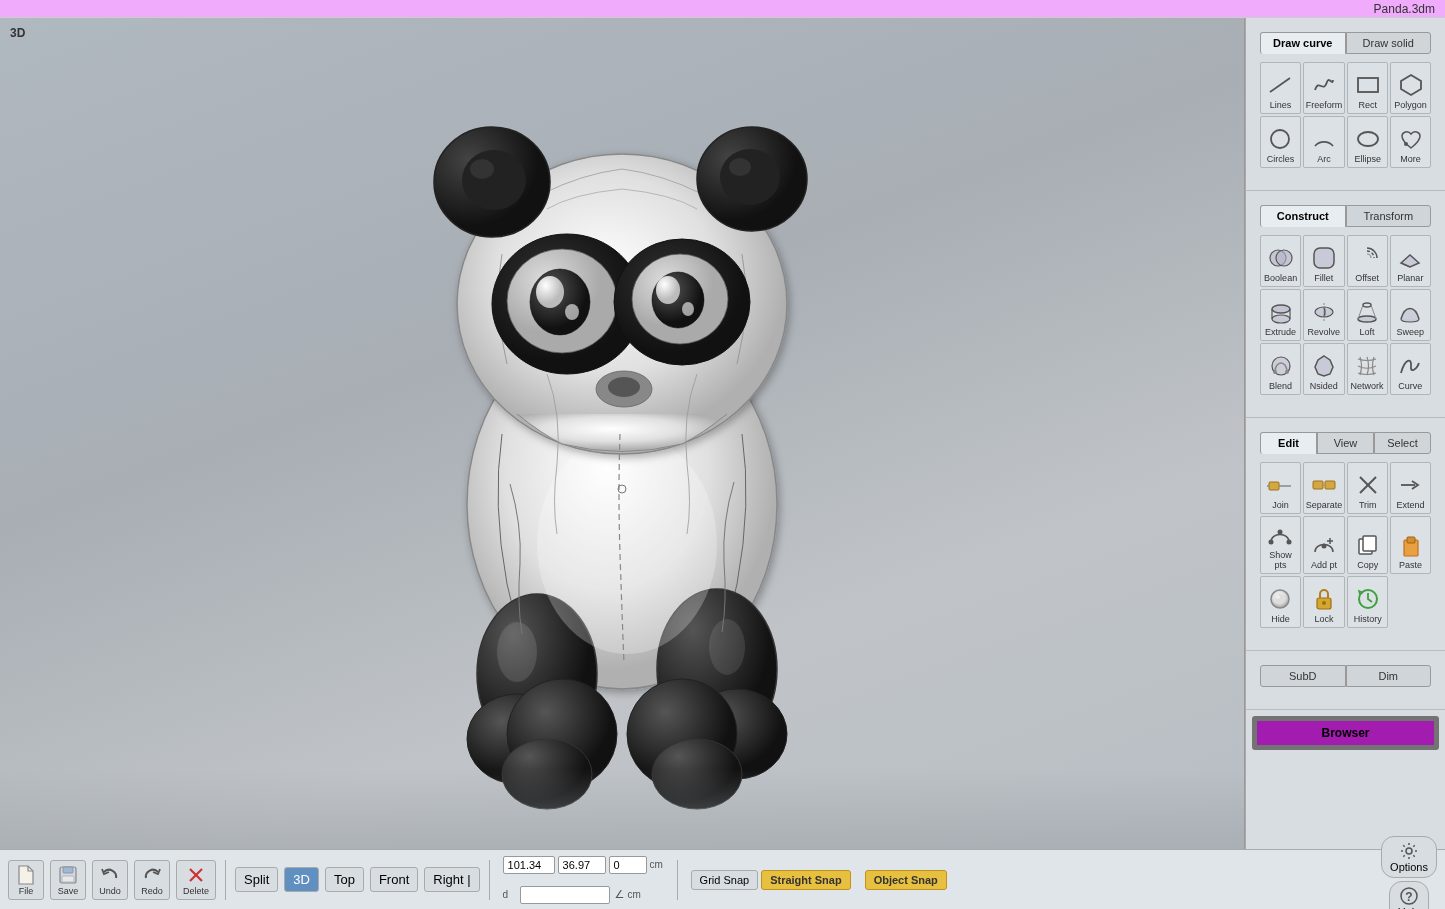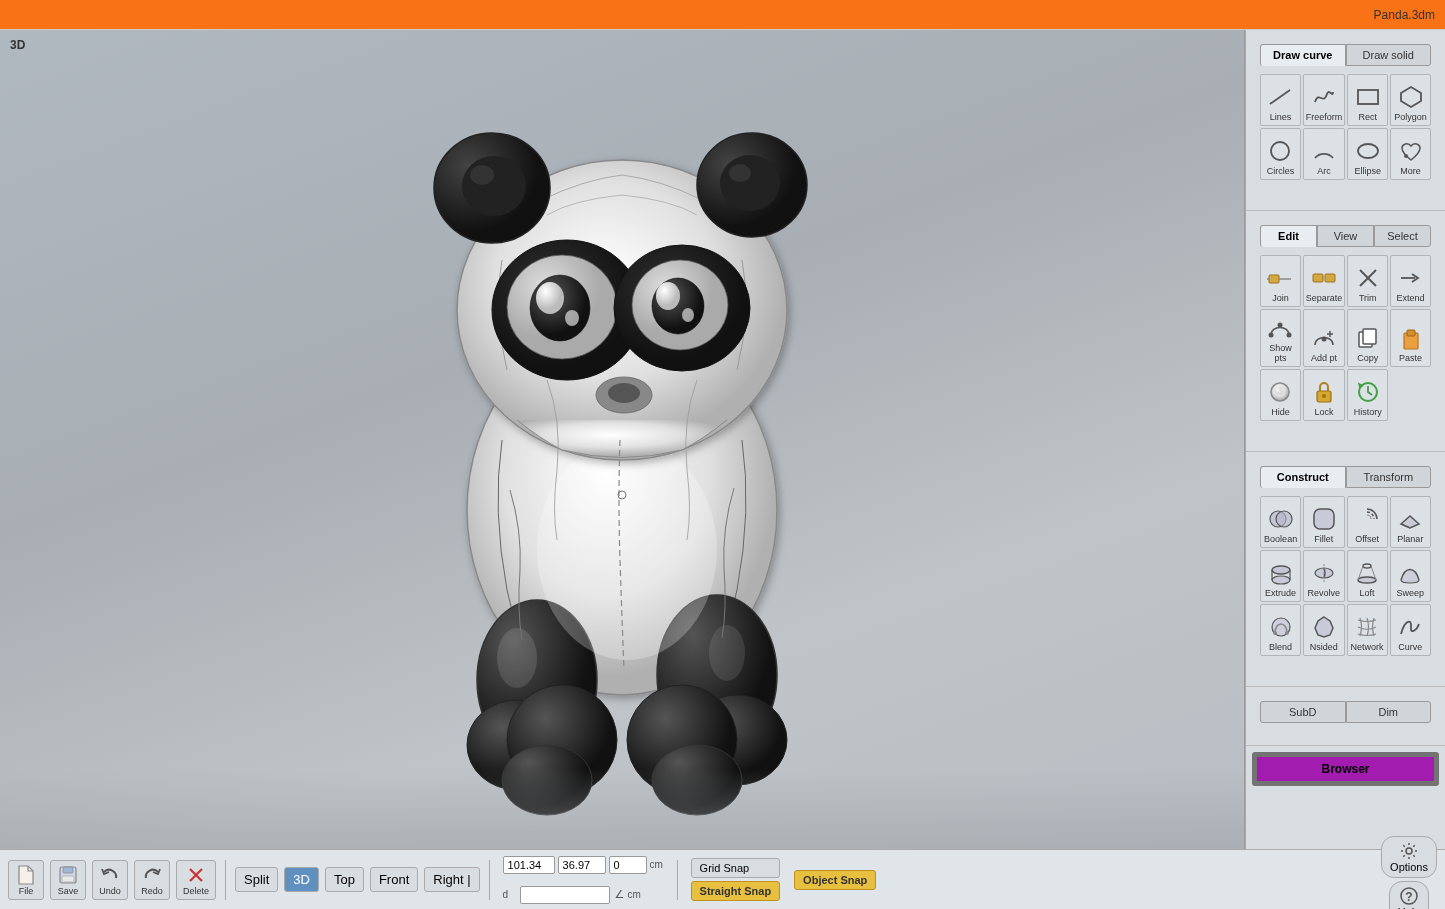--- a/index.html
+++ b/index.html
@@ -1,20 +1,20 @@
 <!DOCTYPE html>
 <html><head>
   <meta charset="utf-8">
   <style>
     * { box-sizing: border-box; margin: 0; padding: 0; }
     body { width: 1445px; height: 909px; overflow: hidden; background: #c8c8c8; font-family: 'Segoe UI', Arial, sans-serif; font-size: 11px; display: flex; flex-direction: column; }
 
     
     #title-bar {
-      width: 100%; height: 30px; background: #f97316; display: flex; align-items: center; justify-content: flex-end; padding-right: 10px; border-bottom: 1px solid #ccc;
+      width: 100%; height: 18px; background: #f0abfc; display: flex; align-items: center; justify-content: flex-end; padding-right: 10px; border-bottom: 1px solid #ccc;
     }
     #title-bar span { font-size: 12px; color: #333; }
 
     
     #main-area { display: flex; flex: 1; overflow: hidden; }
 
     
     #viewport {
       flex: 1; position: relative; background: linear-gradient(160deg, #b0b8c0 0%, #a8aeb4 40%, #c0c4c8 70%, #b8bec4 100%);
       border-right: 1px solid #999;
@@ -37,21 +37,21 @@
     
     .tab-group { display: flex; margin-bottom: 8px; }
     .tab-btn {
       flex: 1; padding: 4px 6px; font-size: 11px; border: 1px solid #999; cursor: pointer; background: #d0d5da; color: #333; text-align: center;
     }
     .tab-btn.active { background: #e8edf2; border-bottom: none; font-weight: bold; color: #000; }
     .tab-btn:first-child { border-radius: 3px 0 0 3px; }
     .tab-btn:last-child { border-radius: 0 3px 3px 0; }
 
     
-    .tool-grid { display: grid; grid-template-columns: repeat(4, 1fr); gap: 2px; margin-bottom: 16px; }
+    .tool-grid { display: grid; grid-template-columns: repeat(4, 1fr); gap: 2px; margin-bottom: 8px; }
     .tool-item {
       display: flex; flex-direction: column; align-items: center; justify-content: flex-end; padding: 4px 2px 2px;
       background: #dce1e6; border: 1px solid #b0b5ba; border-radius: 2px; cursor: pointer; min-height: 52px;
     }
     .tool-icon { width: 28px; height: 28px; display: flex; align-items: center; justify-content: center; margin-bottom: 2px; }
     .tool-label { font-size: 9px; color: #333; text-align: center; line-height: 1.1; }
 
     
     .browser-btn {
       margin: 6px; padding: 5px; font-size: 12px; background: #a21caf; border: 5px solid #737373; border-radius: 3px; cursor: pointer; text-align: center; font-weight: bold;
@@ -80,21 +80,21 @@
 
     
     #coord-area { display: flex; flex-direction: column; gap: 12px; margin: 0 4px; }
     .coord-row { display: flex; align-items: center; gap: 3px; }
     .coord-input {
       width: 55px; padding: 2px 4px; border: 1px solid #999; background: white; font-size: 11px; border-radius: 2px;
     }
     .coord-label { font-size: 10px; color: #555; width: 14px; }
 
     
-    .snap-group { display: flex; flex-direction: column; gap: 3px; margin: 0 4px; }
+    .snap-group { display: flex; flex-direction: row; gap: 3px; margin: 0 4px; }
     .snap-btn {
       padding: 3px 8px; font-size: 11px; border: 1px solid #aaa; border-radius: 3px; cursor: pointer; background: #d8dde2; white-space: nowrap;
     }
     .snap-btn.active { background: #e8c040; border-color: #c09020; color: #333; font-weight: bold; }
 
     
     .options-group { display: flex; flex-direction: column; align-items: center; gap: 3px; margin-left: auto; }
     .options-btn { padding: 4px 8px; background: #d8dde2; border: 1px solid #aaa; border-radius: 13px; cursor: pointer; font-size: 11px; display: flex; flex-direction: column; align-items: center; }
 
     
@@ -315,149 +315,20 @@
               <circle cx="8" cy="18" r="2" fill="#555"></circle>
             </svg>
           </div>
           <div class="tool-label">More</div>
         </div>
       </div>
     </div>
 
     <div class="panel-section">
       <div class="tab-group">
-        <div class="tab-btn active">Edit</div>
-        <div class="tab-btn">View</div>
-        <div class="tab-btn">Select</div>
-      </div>
-      <div class="tool-grid">
-
-        <div class="tool-item">
-          <div class="tool-icon">
-            <svg width="26" height="26" viewBox="0 0 26 26">
-              <rect x="2" y="10" width="10" height="8" rx="1" fill="#d4a840" stroke="#a07020" stroke-width="1"></rect>
-              <line x1="12" y1="14" x2="24" y2="14" stroke="#888" stroke-width="1.5" marker-end="url(#arr)"></line>
-              <line x1="2" y1="14" x2="0" y2="14" stroke="#888" stroke-width="1.5"></line>
-            </svg>
-          </div>
-          <div class="tool-label">Join</div>
-        </div>
-
-        <div class="tool-item">
-          <div class="tool-icon">
-            <svg width="26" height="26" viewBox="0 0 26 26">
-              <rect x="2" y="9" width="10" height="8" rx="1" fill="#d4a840" stroke="#a07020" stroke-width="1"></rect>
-              <rect x="14" y="9" width="10" height="8" rx="1" fill="#d4a840" stroke="#a07020" stroke-width="1"></rect>
-              <line x1="12" y1="13" x2="14" y2="13" stroke="#888" stroke-width="1" stroke-dasharray="1,1"></line>
-            </svg>
-          </div>
-          <div class="tool-label">Separate</div>
-        </div>
-
-        <div class="tool-item">
-          <div class="tool-icon">
-            <svg width="26" height="26" viewBox="0 0 26 26">
-              <line x1="5" y1="5" x2="21" y2="21" stroke="#555" stroke-width="2"></line>
-              <line x1="5" y1="21" x2="21" y2="5" stroke="#555" stroke-width="2"></line>
-            </svg>
-          </div>
-          <div class="tool-label">Trim</div>
-        </div>
-
-        <div class="tool-item">
-          <div class="tool-icon">
-            <svg width="26" height="26" viewBox="0 0 26 26">
-              <line x1="3" y1="13" x2="17" y2="13" stroke="#555" stroke-width="1.8"></line>
-              <polyline points="14,9 20,13 14,17" fill="none" stroke="#555" stroke-width="1.8"></polyline>
-            </svg>
-          </div>
-          <div class="tool-label">Extend</div>
-        </div>
-
-        <div class="tool-item">
-          <div class="tool-icon">
-            <svg width="26" height="26" viewBox="0 0 26 26">
-              <path d="M 4 20 C 4 10, 22 10, 22 20" fill="none" stroke="#555" stroke-width="1.5"></path>
-              <circle cx="4" cy="20" r="2.5" fill="#555"></circle>
-              <circle cx="13" cy="10" r="2.5" fill="#555"></circle>
-              <circle cx="22" cy="20" r="2.5" fill="#555"></circle>
-            </svg>
-          </div>
-          <div class="tool-label">Show pts</div>
-        </div>
-
-        <div class="tool-item">
-          <div class="tool-icon">
-            <svg width="26" height="26" viewBox="0 0 26 26">
-              <path d="M 4 20 C 4 10, 22 10, 22 20" fill="none" stroke="#555" stroke-width="1.5"></path>
-              <circle cx="13" cy="14" r="2.5" fill="#555"></circle>
-              <line x1="19" y1="6" x2="19" y2="12" stroke="#555" stroke-width="1.5"></line>
-              <line x1="16" y1="9" x2="22" y2="9" stroke="#555" stroke-width="1.5"></line>
-            </svg>
-          </div>
-          <div class="tool-label">Add pt</div>
-        </div>
-
-        <div class="tool-item">
-          <div class="tool-icon">
-            <svg width="26" height="26" viewBox="0 0 26 26">
-              <rect x="4" y="7" width="13" height="15" rx="1" fill="white" stroke="#555" stroke-width="1.5"></rect>
-              <rect x="8" y="4" width="13" height="15" rx="1" fill="white" stroke="#555" stroke-width="1.5"></rect>
-            </svg>
-          </div>
-          <div class="tool-label">Copy</div>
-        </div>
-
-        <div class="tool-item">
-          <div class="tool-icon">
-            <svg width="26" height="26" viewBox="0 0 26 26">
-              <rect x="6" y="8" width="14" height="16" rx="1" fill="#e8a040" stroke="#c07020" stroke-width="1.2"></rect>
-              <rect x="9" y="5" width="8" height="6" rx="1" fill="#d09030" stroke="#a06010" stroke-width="1"></rect>
-            </svg>
-          </div>
-          <div class="tool-label">Paste</div>
-        </div>
-
-        <div class="tool-item">
-          <div class="tool-icon">
-            <svg width="26" height="26" viewBox="0 0 26 26">
-              <circle cx="13" cy="13" r="9" fill="url(#bodyGrad)" stroke="#888" stroke-width="1.5"></circle>
-              <circle cx="13" cy="13" r="5" fill="#ddd"></circle>
-              <circle cx="11" cy="11" r="2" fill="rgba(255,255,255,0.5)"></circle>
-            </svg>
-          </div>
-          <div class="tool-label">Hide</div>
-        </div>
-
-        <div class="tool-item">
-          <div class="tool-icon">
-            <svg width="26" height="26" viewBox="0 0 26 26">
-              <rect x="6" y="12" width="14" height="11" rx="2" fill="#d4a830" stroke="#a07010" stroke-width="1.2"></rect>
-              <path d="M 9 12 L 9 8 A 4 4 0 0 1 17 8 L 17 12" fill="none" stroke="#b08020" stroke-width="2"></path>
-              <circle cx="13" cy="17" r="2" fill="#a07010"></circle>
-            </svg>
-          </div>
-          <div class="tool-label">Lock</div>
-        </div>
-
-        <div class="tool-item">
-          <div class="tool-icon">
-            <svg width="26" height="26" viewBox="0 0 26 26">
-              <circle cx="13" cy="13" r="9" fill="none" stroke="#40a040" stroke-width="2"></circle>
-              <polyline points="13,7 13,13 17,16" fill="none" stroke="#40a040" stroke-width="1.8"></polyline>
-              <path d="M 5 9 L 4 5 L 8 7" fill="none" stroke="#40a040" stroke-width="1.5"></path>
-            </svg>
-          </div>
-          <div class="tool-label">History</div>
-        </div>
-      </div>
-    </div>
-
-    <div class="panel-section">
-      <div class="tab-group">
         <div class="tab-btn active">Construct</div>
         <div class="tab-btn">Transform</div>
       </div>
       <div class="tool-grid">
 
         <div class="tool-item">
           <div class="tool-icon">
             <svg width="26" height="26" viewBox="0 0 26 26">
               <circle cx="10" cy="13" r="8" fill="rgba(180,180,200,0.6)" stroke="#555" stroke-width="1.2"></circle>
               <circle cx="16" cy="13" r="8" fill="rgba(180,180,200,0.6)" stroke="#555" stroke-width="1.2"></circle>
@@ -576,20 +447,149 @@
           <div class="tool-label">Network</div>
         </div>
 
         <div class="tool-item">
           <div class="tool-icon">
             <svg width="26" height="26" viewBox="0 0 26 26">
               <path d="M 4 20 C 8 5, 15 5, 14 13 C 13 21, 20 16, 22 10" fill="none" stroke="#555" stroke-width="1.8"></path>
             </svg>
           </div>
           <div class="tool-label">Curve</div>
+        </div>
+      </div>
+    </div>
+
+    <div class="panel-section">
+      <div class="tab-group">
+        <div class="tab-btn active">Edit</div>
+        <div class="tab-btn">View</div>
+        <div class="tab-btn">Select</div>
+      </div>
+      <div class="tool-grid">
+
+        <div class="tool-item">
+          <div class="tool-icon">
+            <svg width="26" height="26" viewBox="0 0 26 26">
+              <rect x="2" y="10" width="10" height="8" rx="1" fill="#d4a840" stroke="#a07020" stroke-width="1"></rect>
+              <line x1="12" y1="14" x2="24" y2="14" stroke="#888" stroke-width="1.5" marker-end="url(#arr)"></line>
+              <line x1="2" y1="14" x2="0" y2="14" stroke="#888" stroke-width="1.5"></line>
+            </svg>
+          </div>
+          <div class="tool-label">Join</div>
+        </div>
+
+        <div class="tool-item">
+          <div class="tool-icon">
+            <svg width="26" height="26" viewBox="0 0 26 26">
+              <rect x="2" y="9" width="10" height="8" rx="1" fill="#d4a840" stroke="#a07020" stroke-width="1"></rect>
+              <rect x="14" y="9" width="10" height="8" rx="1" fill="#d4a840" stroke="#a07020" stroke-width="1"></rect>
+              <line x1="12" y1="13" x2="14" y2="13" stroke="#888" stroke-width="1" stroke-dasharray="1,1"></line>
+            </svg>
+          </div>
+          <div class="tool-label">Separate</div>
+        </div>
+
+        <div class="tool-item">
+          <div class="tool-icon">
+            <svg width="26" height="26" viewBox="0 0 26 26">
+              <line x1="5" y1="5" x2="21" y2="21" stroke="#555" stroke-width="2"></line>
+              <line x1="5" y1="21" x2="21" y2="5" stroke="#555" stroke-width="2"></line>
+            </svg>
+          </div>
+          <div class="tool-label">Trim</div>
+        </div>
+
+        <div class="tool-item">
+          <div class="tool-icon">
+            <svg width="26" height="26" viewBox="0 0 26 26">
+              <line x1="3" y1="13" x2="17" y2="13" stroke="#555" stroke-width="1.8"></line>
+              <polyline points="14,9 20,13 14,17" fill="none" stroke="#555" stroke-width="1.8"></polyline>
+            </svg>
+          </div>
+          <div class="tool-label">Extend</div>
+        </div>
+
+        <div class="tool-item">
+          <div class="tool-icon">
+            <svg width="26" height="26" viewBox="0 0 26 26">
+              <path d="M 4 20 C 4 10, 22 10, 22 20" fill="none" stroke="#555" stroke-width="1.5"></path>
+              <circle cx="4" cy="20" r="2.5" fill="#555"></circle>
+              <circle cx="13" cy="10" r="2.5" fill="#555"></circle>
+              <circle cx="22" cy="20" r="2.5" fill="#555"></circle>
+            </svg>
+          </div>
+          <div class="tool-label">Show pts</div>
+        </div>
+
+        <div class="tool-item">
+          <div class="tool-icon">
+            <svg width="26" height="26" viewBox="0 0 26 26">
+              <path d="M 4 20 C 4 10, 22 10, 22 20" fill="none" stroke="#555" stroke-width="1.5"></path>
+              <circle cx="13" cy="14" r="2.5" fill="#555"></circle>
+              <line x1="19" y1="6" x2="19" y2="12" stroke="#555" stroke-width="1.5"></line>
+              <line x1="16" y1="9" x2="22" y2="9" stroke="#555" stroke-width="1.5"></line>
+            </svg>
+          </div>
+          <div class="tool-label">Add pt</div>
+        </div>
+
+        <div class="tool-item">
+          <div class="tool-icon">
+            <svg width="26" height="26" viewBox="0 0 26 26">
+              <rect x="4" y="7" width="13" height="15" rx="1" fill="white" stroke="#555" stroke-width="1.5"></rect>
+              <rect x="8" y="4" width="13" height="15" rx="1" fill="white" stroke="#555" stroke-width="1.5"></rect>
+            </svg>
+          </div>
+          <div class="tool-label">Copy</div>
+        </div>
+
+        <div class="tool-item">
+          <div class="tool-icon">
+            <svg width="26" height="26" viewBox="0 0 26 26">
+              <rect x="6" y="8" width="14" height="16" rx="1" fill="#e8a040" stroke="#c07020" stroke-width="1.2"></rect>
+              <rect x="9" y="5" width="8" height="6" rx="1" fill="#d09030" stroke="#a06010" stroke-width="1"></rect>
+            </svg>
+          </div>
+          <div class="tool-label">Paste</div>
+        </div>
+
+        <div class="tool-item">
+          <div class="tool-icon">
+            <svg width="26" height="26" viewBox="0 0 26 26">
+              <circle cx="13" cy="13" r="9" fill="url(#bodyGrad)" stroke="#888" stroke-width="1.5"></circle>
+              <circle cx="13" cy="13" r="5" fill="#ddd"></circle>
+              <circle cx="11" cy="11" r="2" fill="rgba(255,255,255,0.5)"></circle>
+            </svg>
+          </div>
+          <div class="tool-label">Hide</div>
+        </div>
+
+        <div class="tool-item">
+          <div class="tool-icon">
+            <svg width="26" height="26" viewBox="0 0 26 26">
+              <rect x="6" y="12" width="14" height="11" rx="2" fill="#d4a830" stroke="#a07010" stroke-width="1.2"></rect>
+              <path d="M 9 12 L 9 8 A 4 4 0 0 1 17 8 L 17 12" fill="none" stroke="#b08020" stroke-width="2"></path>
+              <circle cx="13" cy="17" r="2" fill="#a07010"></circle>
+            </svg>
+          </div>
+          <div class="tool-label">Lock</div>
+        </div>
+
+        <div class="tool-item">
+          <div class="tool-icon">
+            <svg width="26" height="26" viewBox="0 0 26 26">
+              <circle cx="13" cy="13" r="9" fill="none" stroke="#40a040" stroke-width="2"></circle>
+              <polyline points="13,7 13,13 17,16" fill="none" stroke="#40a040" stroke-width="1.8"></polyline>
+              <path d="M 5 9 L 4 5 L 8 7" fill="none" stroke="#40a040" stroke-width="1.5"></path>
+            </svg>
+          </div>
+          <div class="tool-label">History</div>
         </div>
       </div>
     </div>
 
     <div class="panel-section">
       <div class="tab-group">
         <div class="tab-btn">SubD</div>
         <div class="tab-btn">Dim</div>
       </div>
     </div>

